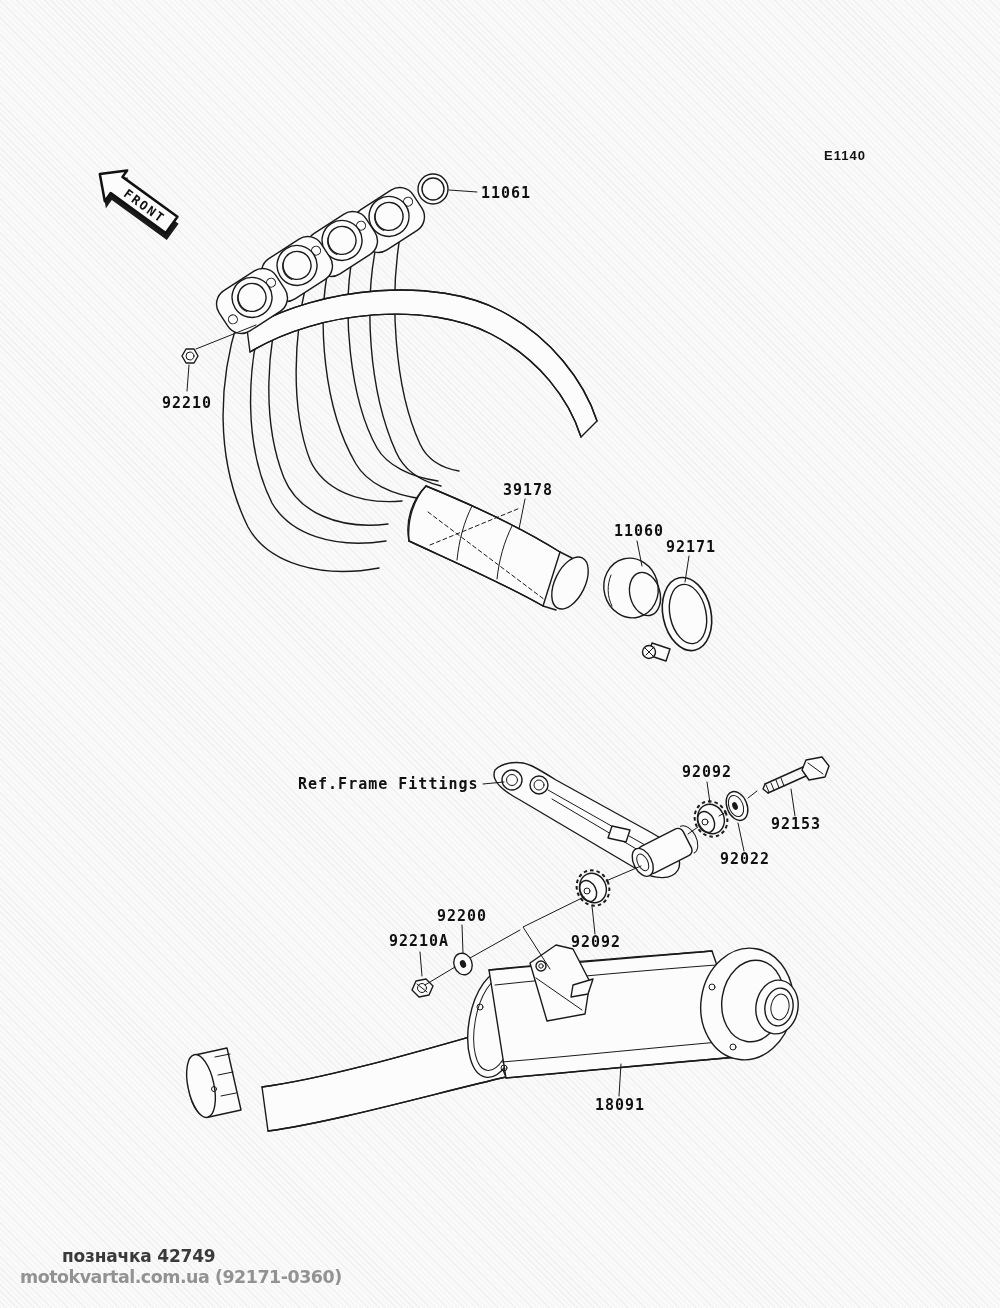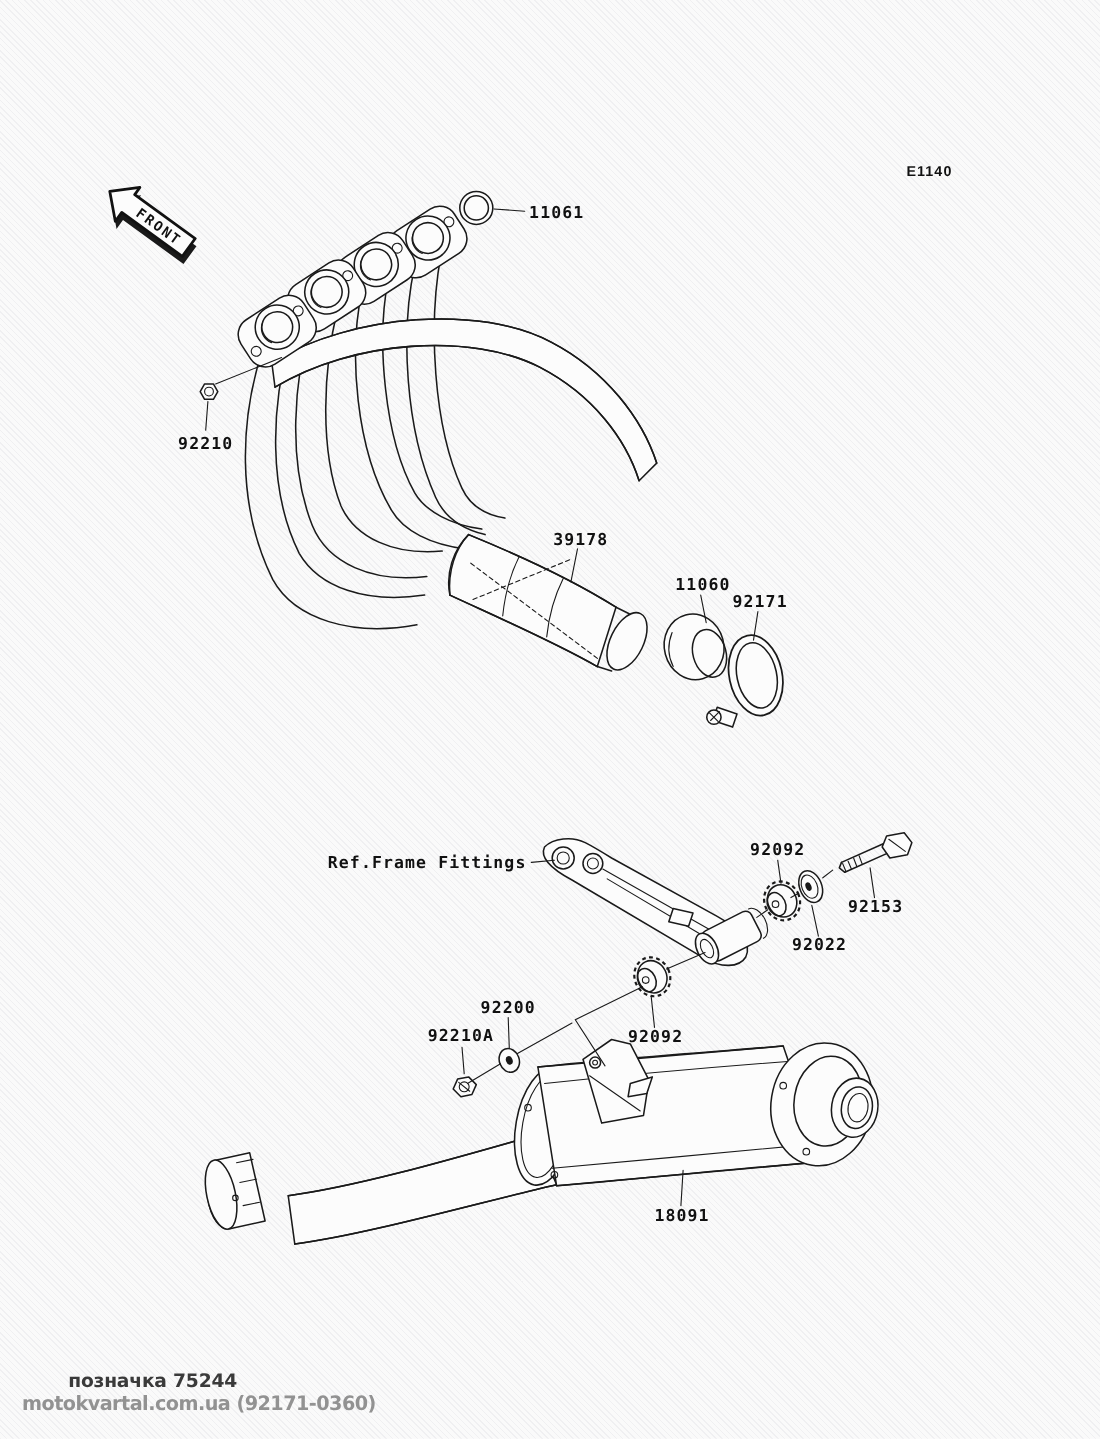--- a/index.html
+++ b/index.html
@@ -272,16 +272,16 @@
 
   <text class="codelabel" x="824" y="160">E1140</text>
 
   <g transform="translate(141,199) rotate(36)">
     <polygon class="dk" points="-43,9 -23,-10 -23,-2 45,-2 45,18 -23,18 -23,28"></polygon>
     <polygon points="-48,4 -28,-15 -28,-7 40,-7 40,13 -28,13 -28,23" fill="#fcfcfc" stroke="#111" stroke-width="2.5" stroke-linejoin="round"></polygon>
     <text class="frontlabel" x="7" y="8" text-anchor="middle">FRONT</text>
   </g>
 </svg>
 
-<div class="wm wm1">позначка 75244</div>
+<div class="wm wm1">позначка 42749</div>
 <div class="wm wm2">motokvartal.com.ua (92171-0360)</div>
 
 </div>
 
 </body></html>

